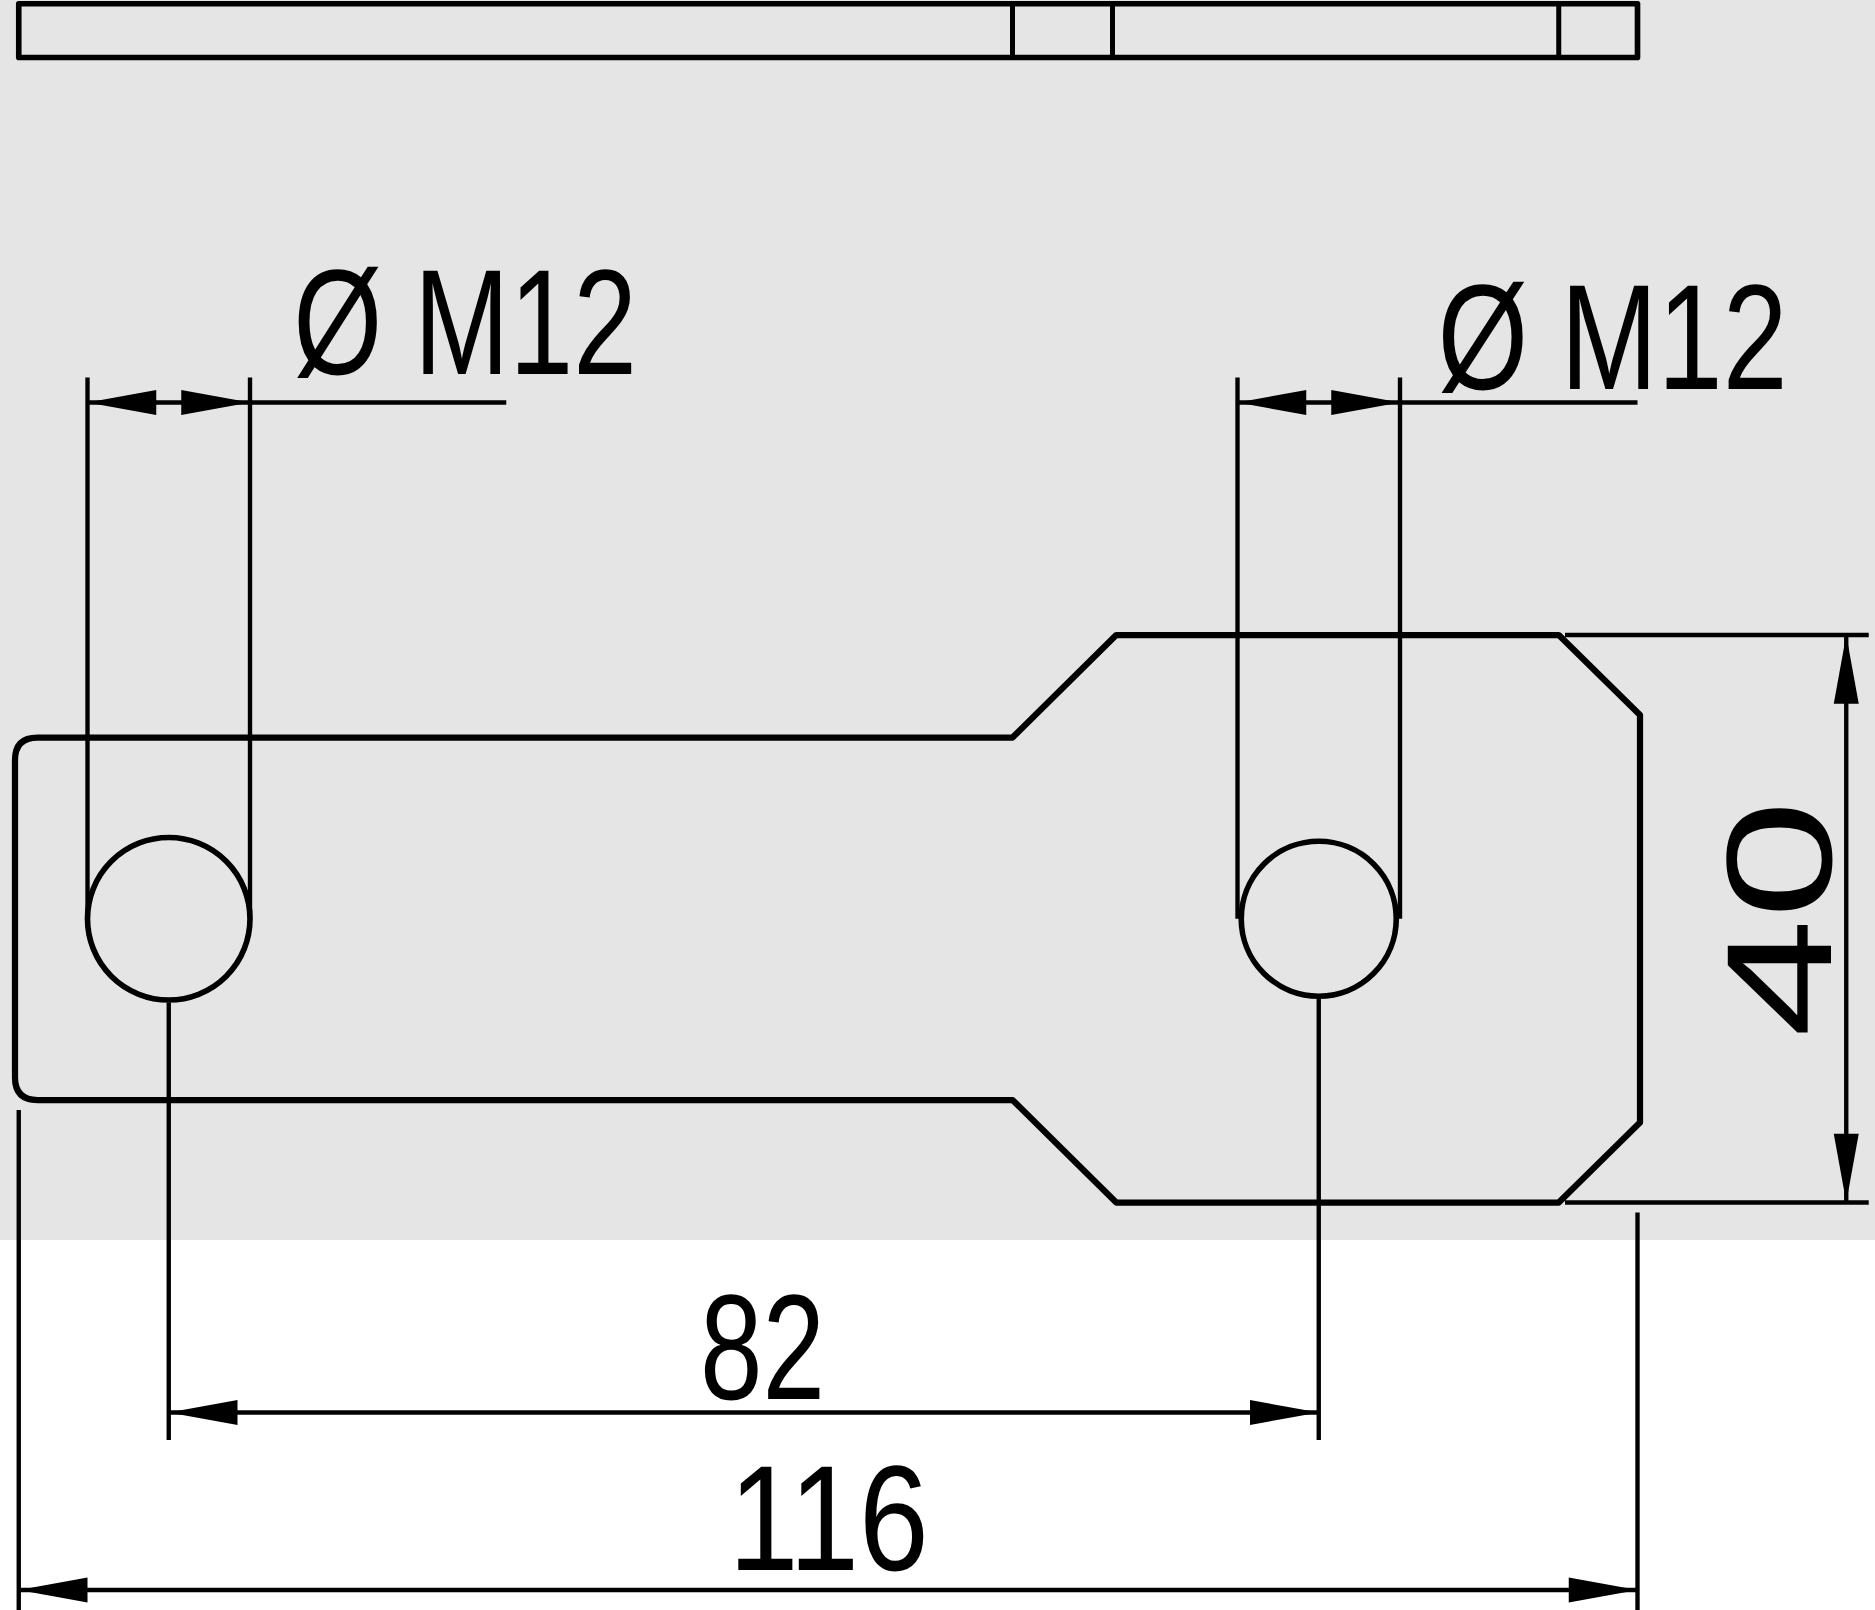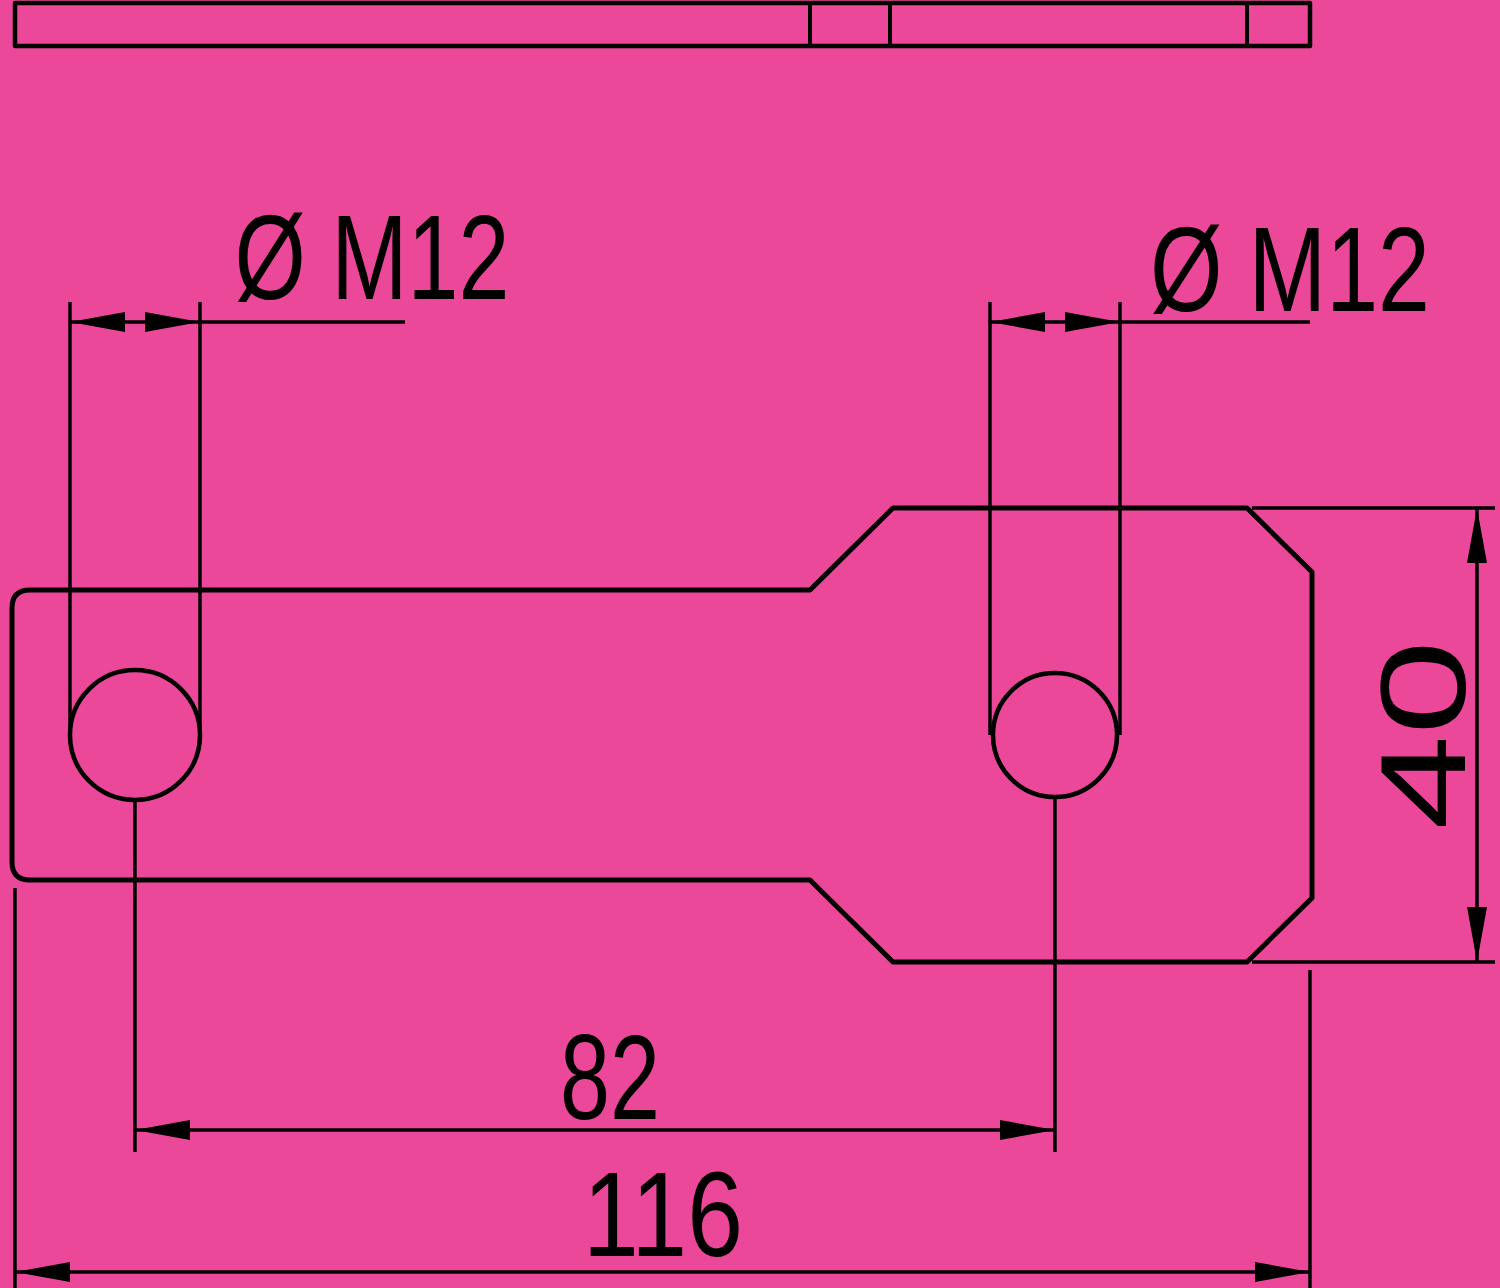--- a/index.html
+++ b/index.html
@@ -7,22 +7,22 @@
     padding: 0;
     background: #ffffff;
     width: 1500px;
     height: 1288px;
     overflow: hidden;
     font-family: "Liberation Sans", sans-serif;
   }
   #drawing-wrap {
     position: relative;
     width: 1500px;
-    height: 1288px;
-    background: #ec4899;
+    height: 992px;
+    background: #e5e5e5;
   }
   svg text {
     font-family: "Liberation Sans", sans-serif;
     font-weight: 400;
   }
 </style>
 </head>
 <body>
 
 <div id="drawing-wrap">

